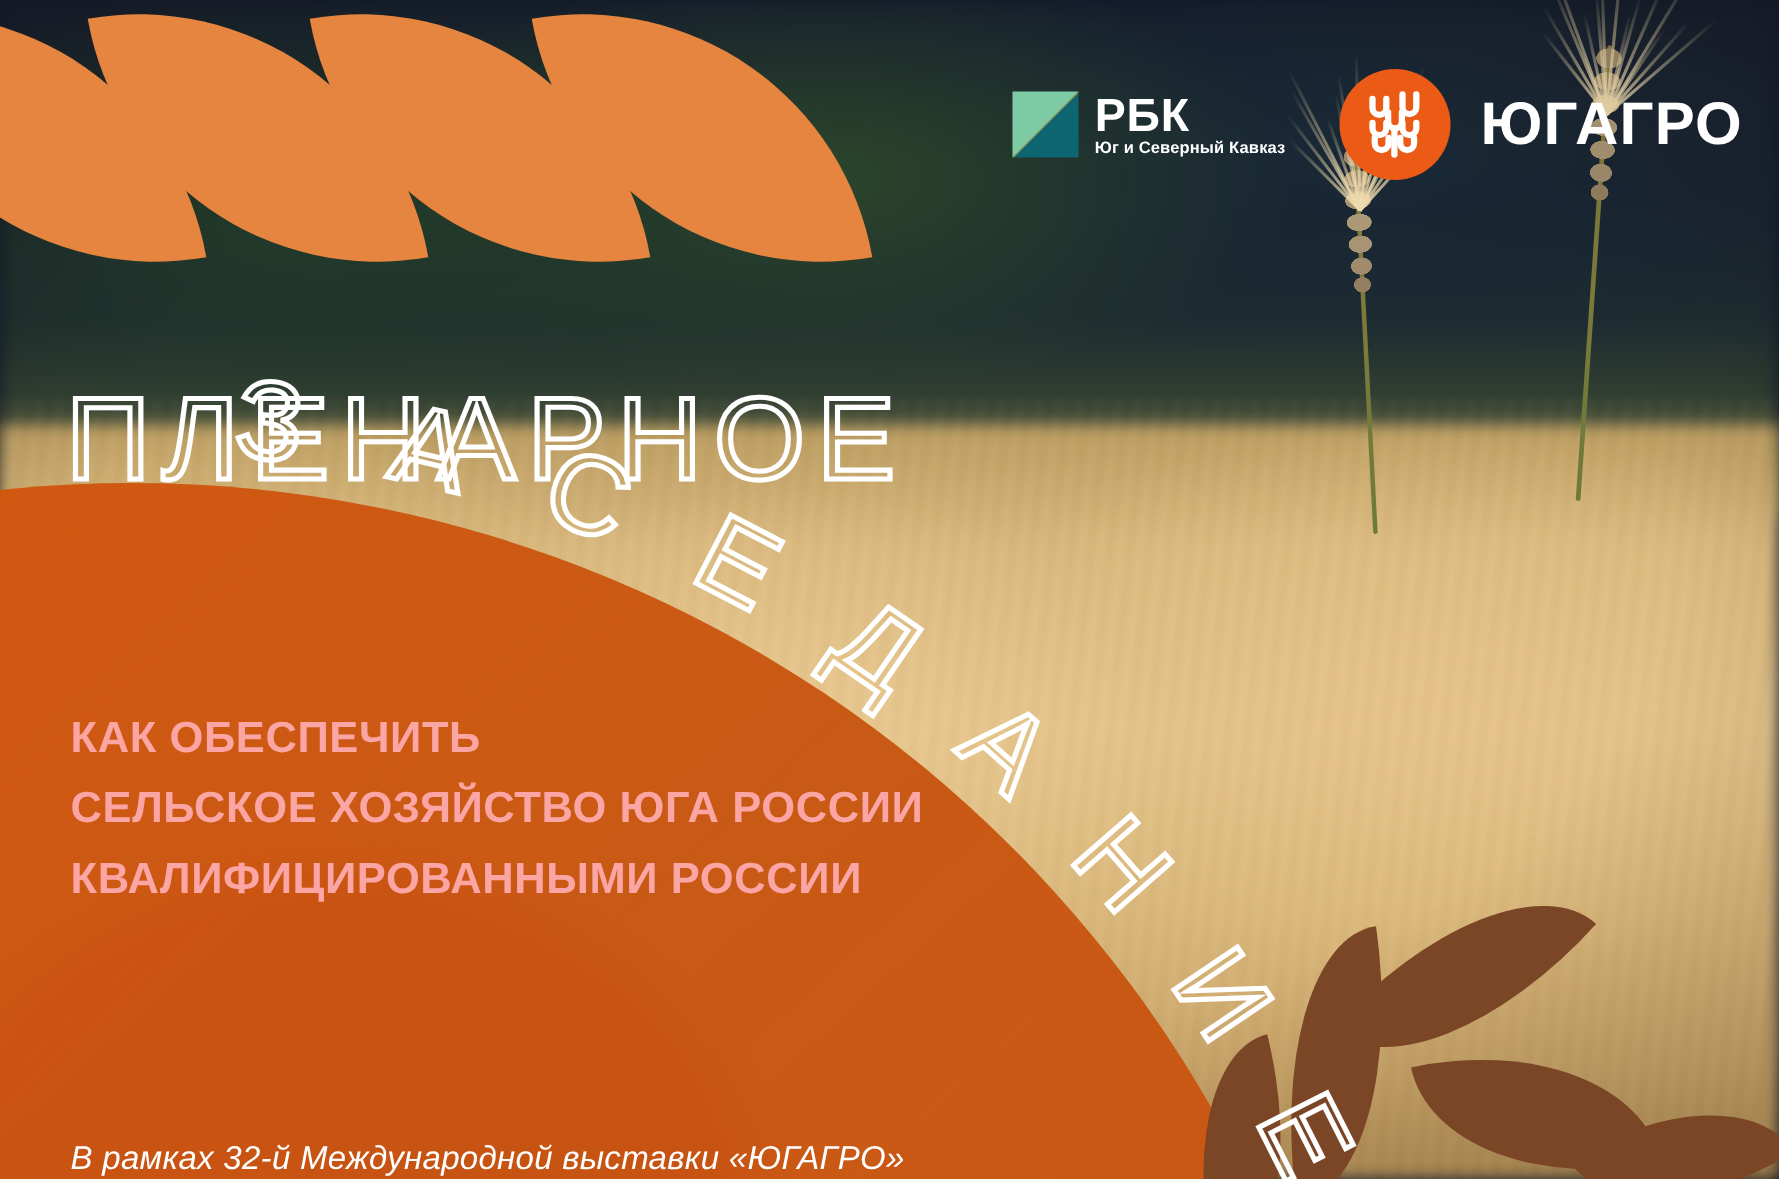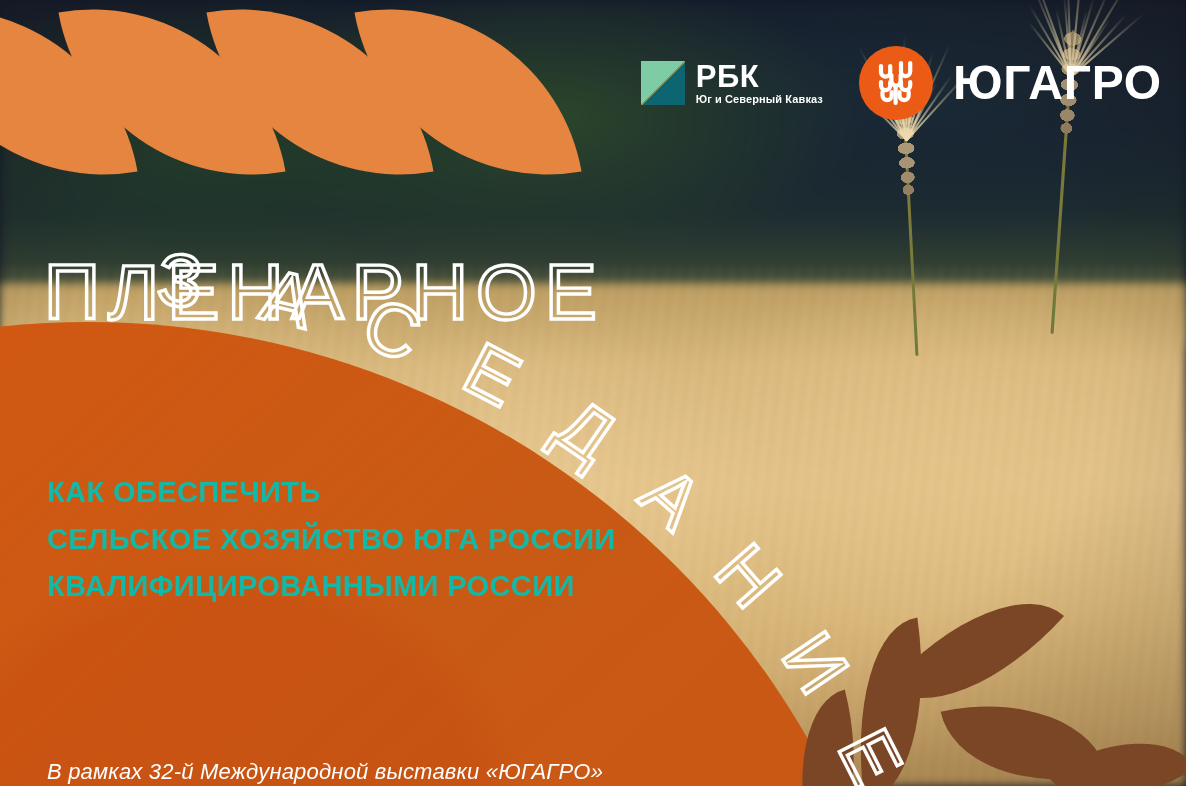--- a/index.html
+++ b/index.html
@@ -148,21 +148,21 @@
   .headline {
     position:absolute; left:47px; top:384px;
     font-size:55px; font-weight:bold;
     color:#ffffff; letter-spacing:.5px;
     line-height:1.04; white-space:nowrap;
   }
 
   .subhead {
     position:absolute; left:47px; top:469px;
     font-size:29px; font-weight:bold;
-    color:#14b8a6; letter-spacing:.4px;
+    color:#fca5a5; letter-spacing:.4px;
     line-height:1.62; white-space:nowrap;
   }
 
   .footnote {
     position:absolute; left:47px; top:711px;
     font-size:22px; font-style:italic; font-weight:400;
     color:#ffffff; letter-spacing:.2px; white-space:nowrap;margin-top:48px;
   }
 
   
@@ -178,21 +178,21 @@
   .rbc-txt { display:flex; flex-direction:column; justify-content:center; }
   .rbc-main { font-size:31px; font-weight:bold; color:#fff; line-height:1.02; letter-spacing:.5px; }
   .rbc-sub  { font-size:11px; font-weight:bold; color:#fff; line-height:1.1; letter-spacing:.1px; margin-top:1px;}
 
   .yug-logo { display:flex; align-items:center; gap:20px; }
   .yug-circle {
     width:74px; height:74px; border-radius:50%;
     background:#EB5B16;
     display:flex; align-items:center; justify-content:center;
   }
-  .yug-name { font-size:48px; font-weight:bold; color:#fff; letter-spacing:.8px; line-height:1; }
+  .yug-name { font-size:40px; font-weight:bold; color:#fff; letter-spacing:.8px; line-height:1; }
 </style>
 </head>
 <body>
 
 <div class="banner">
 
   <div class="bg">
     <div class="bg-sky"></div>
     <div class="bg-field"></div>
     <div class="bg-streaks"></div>

